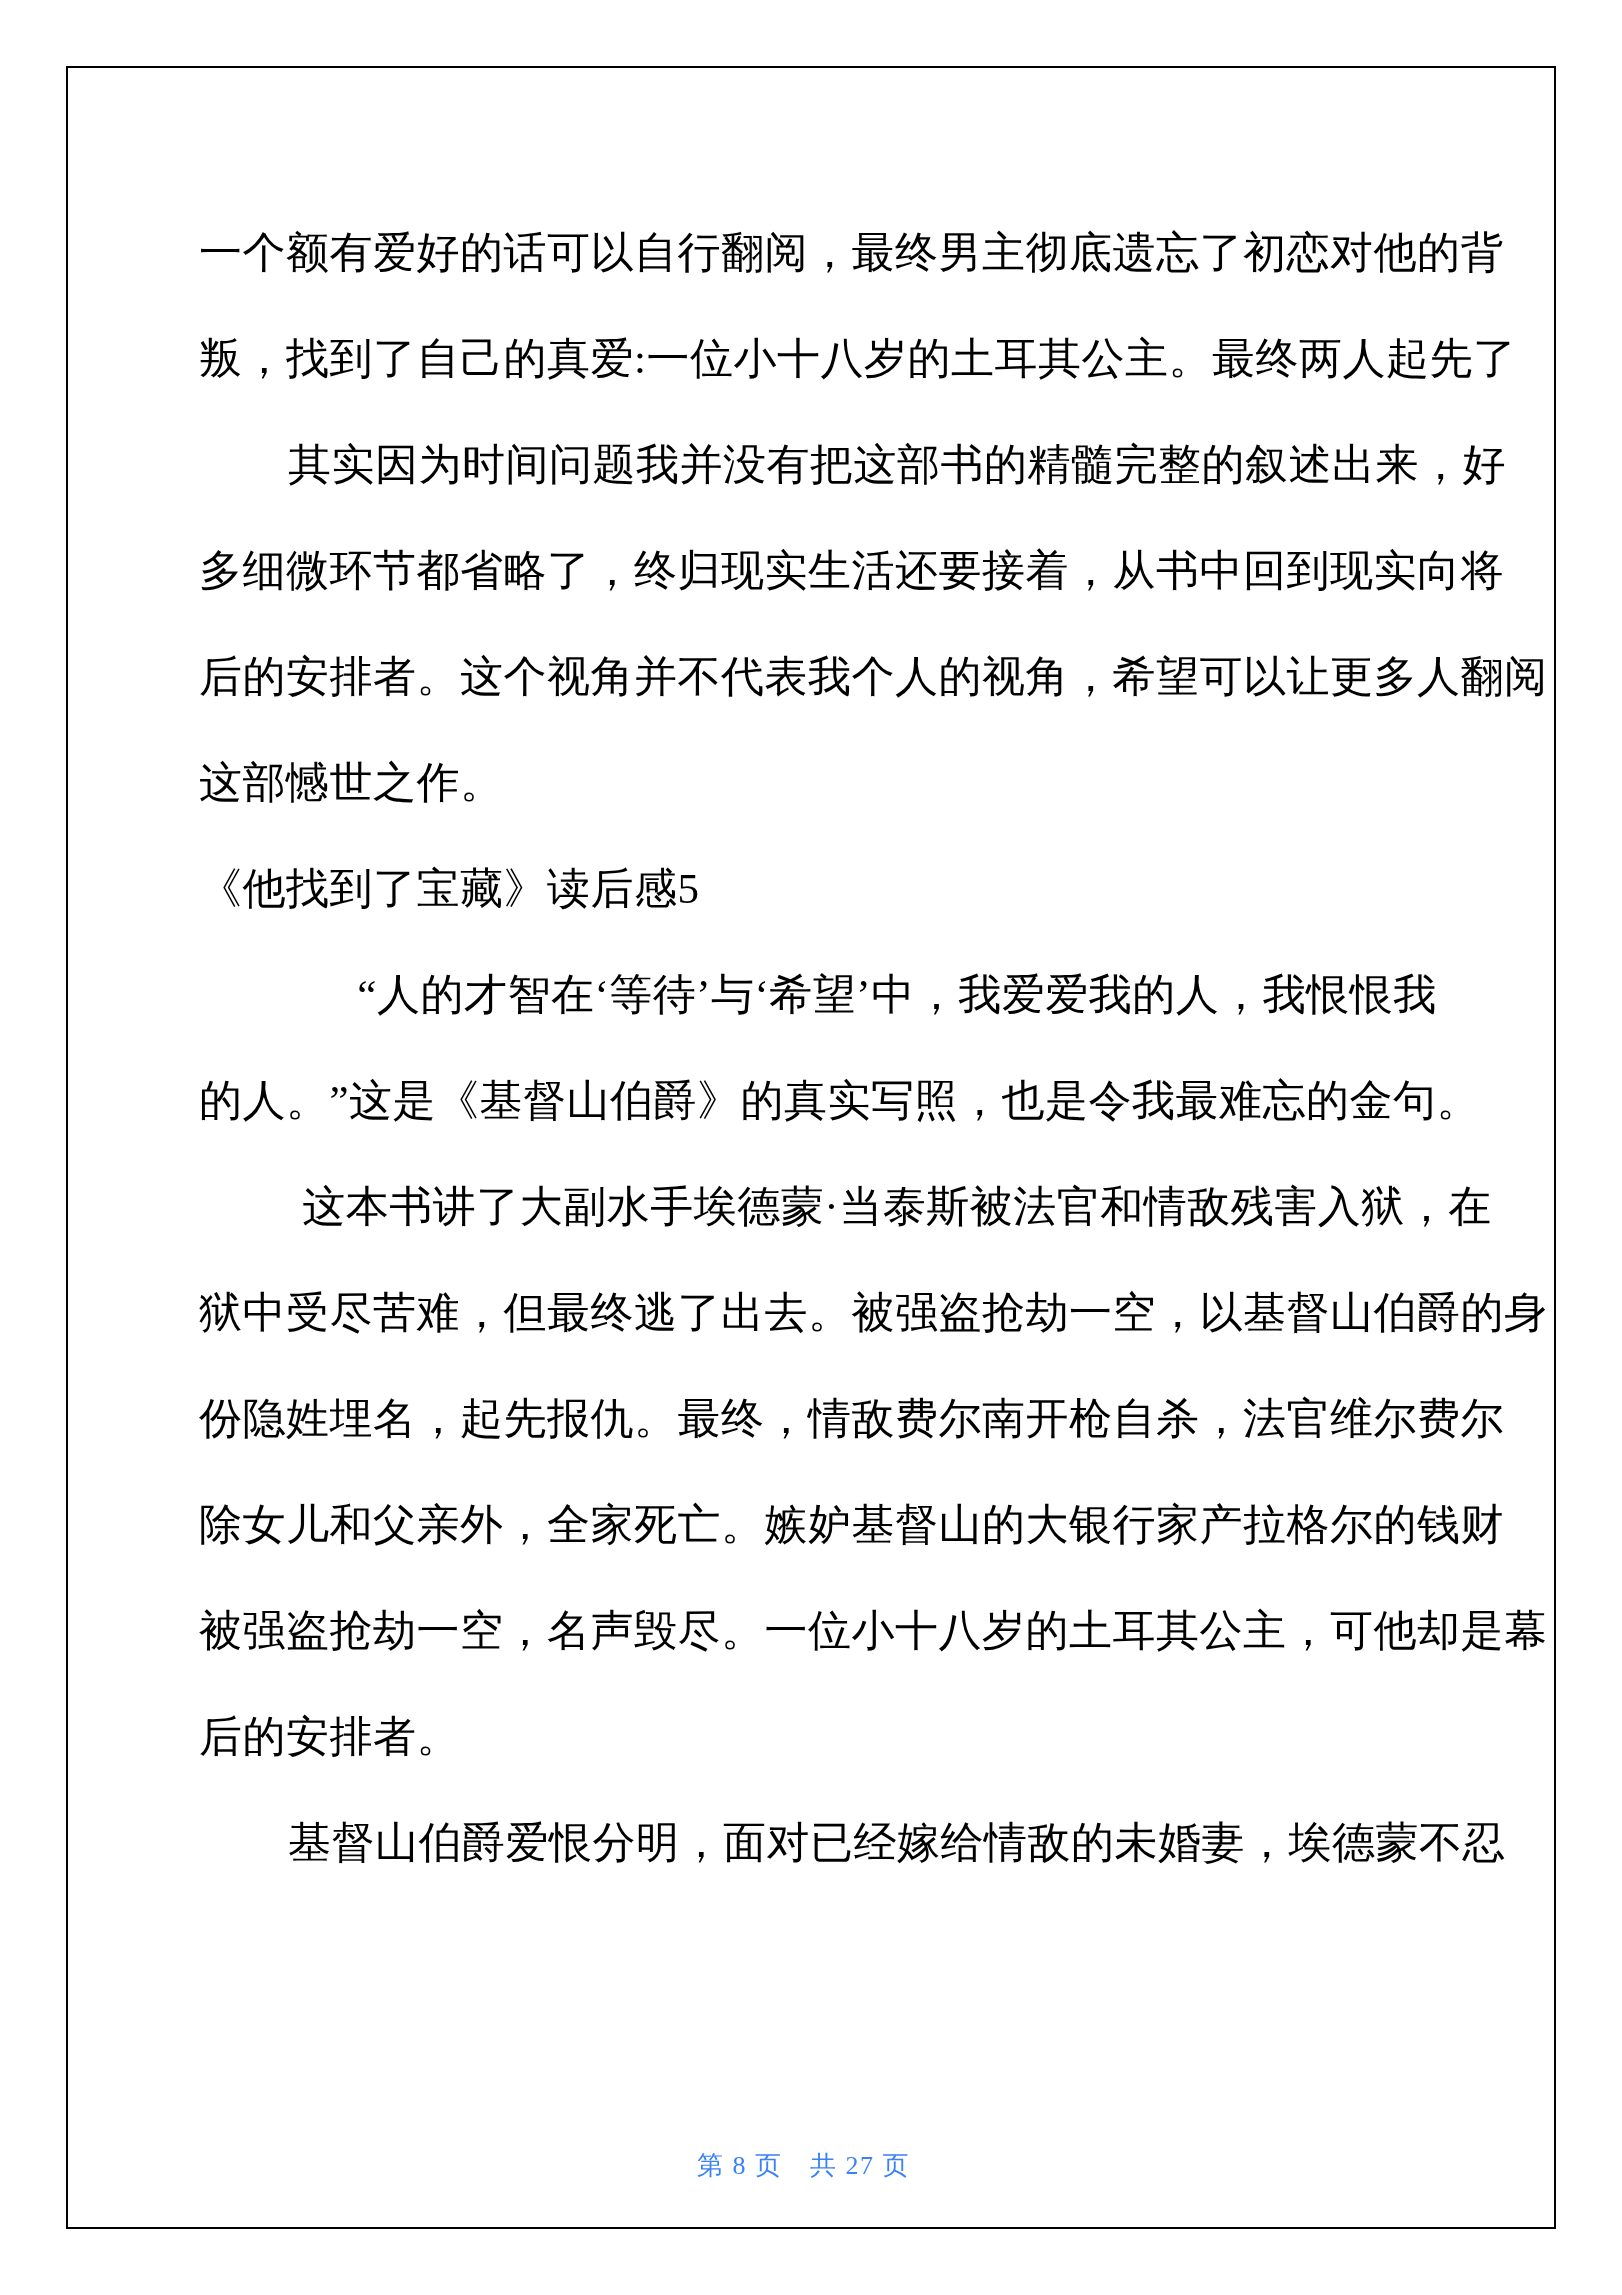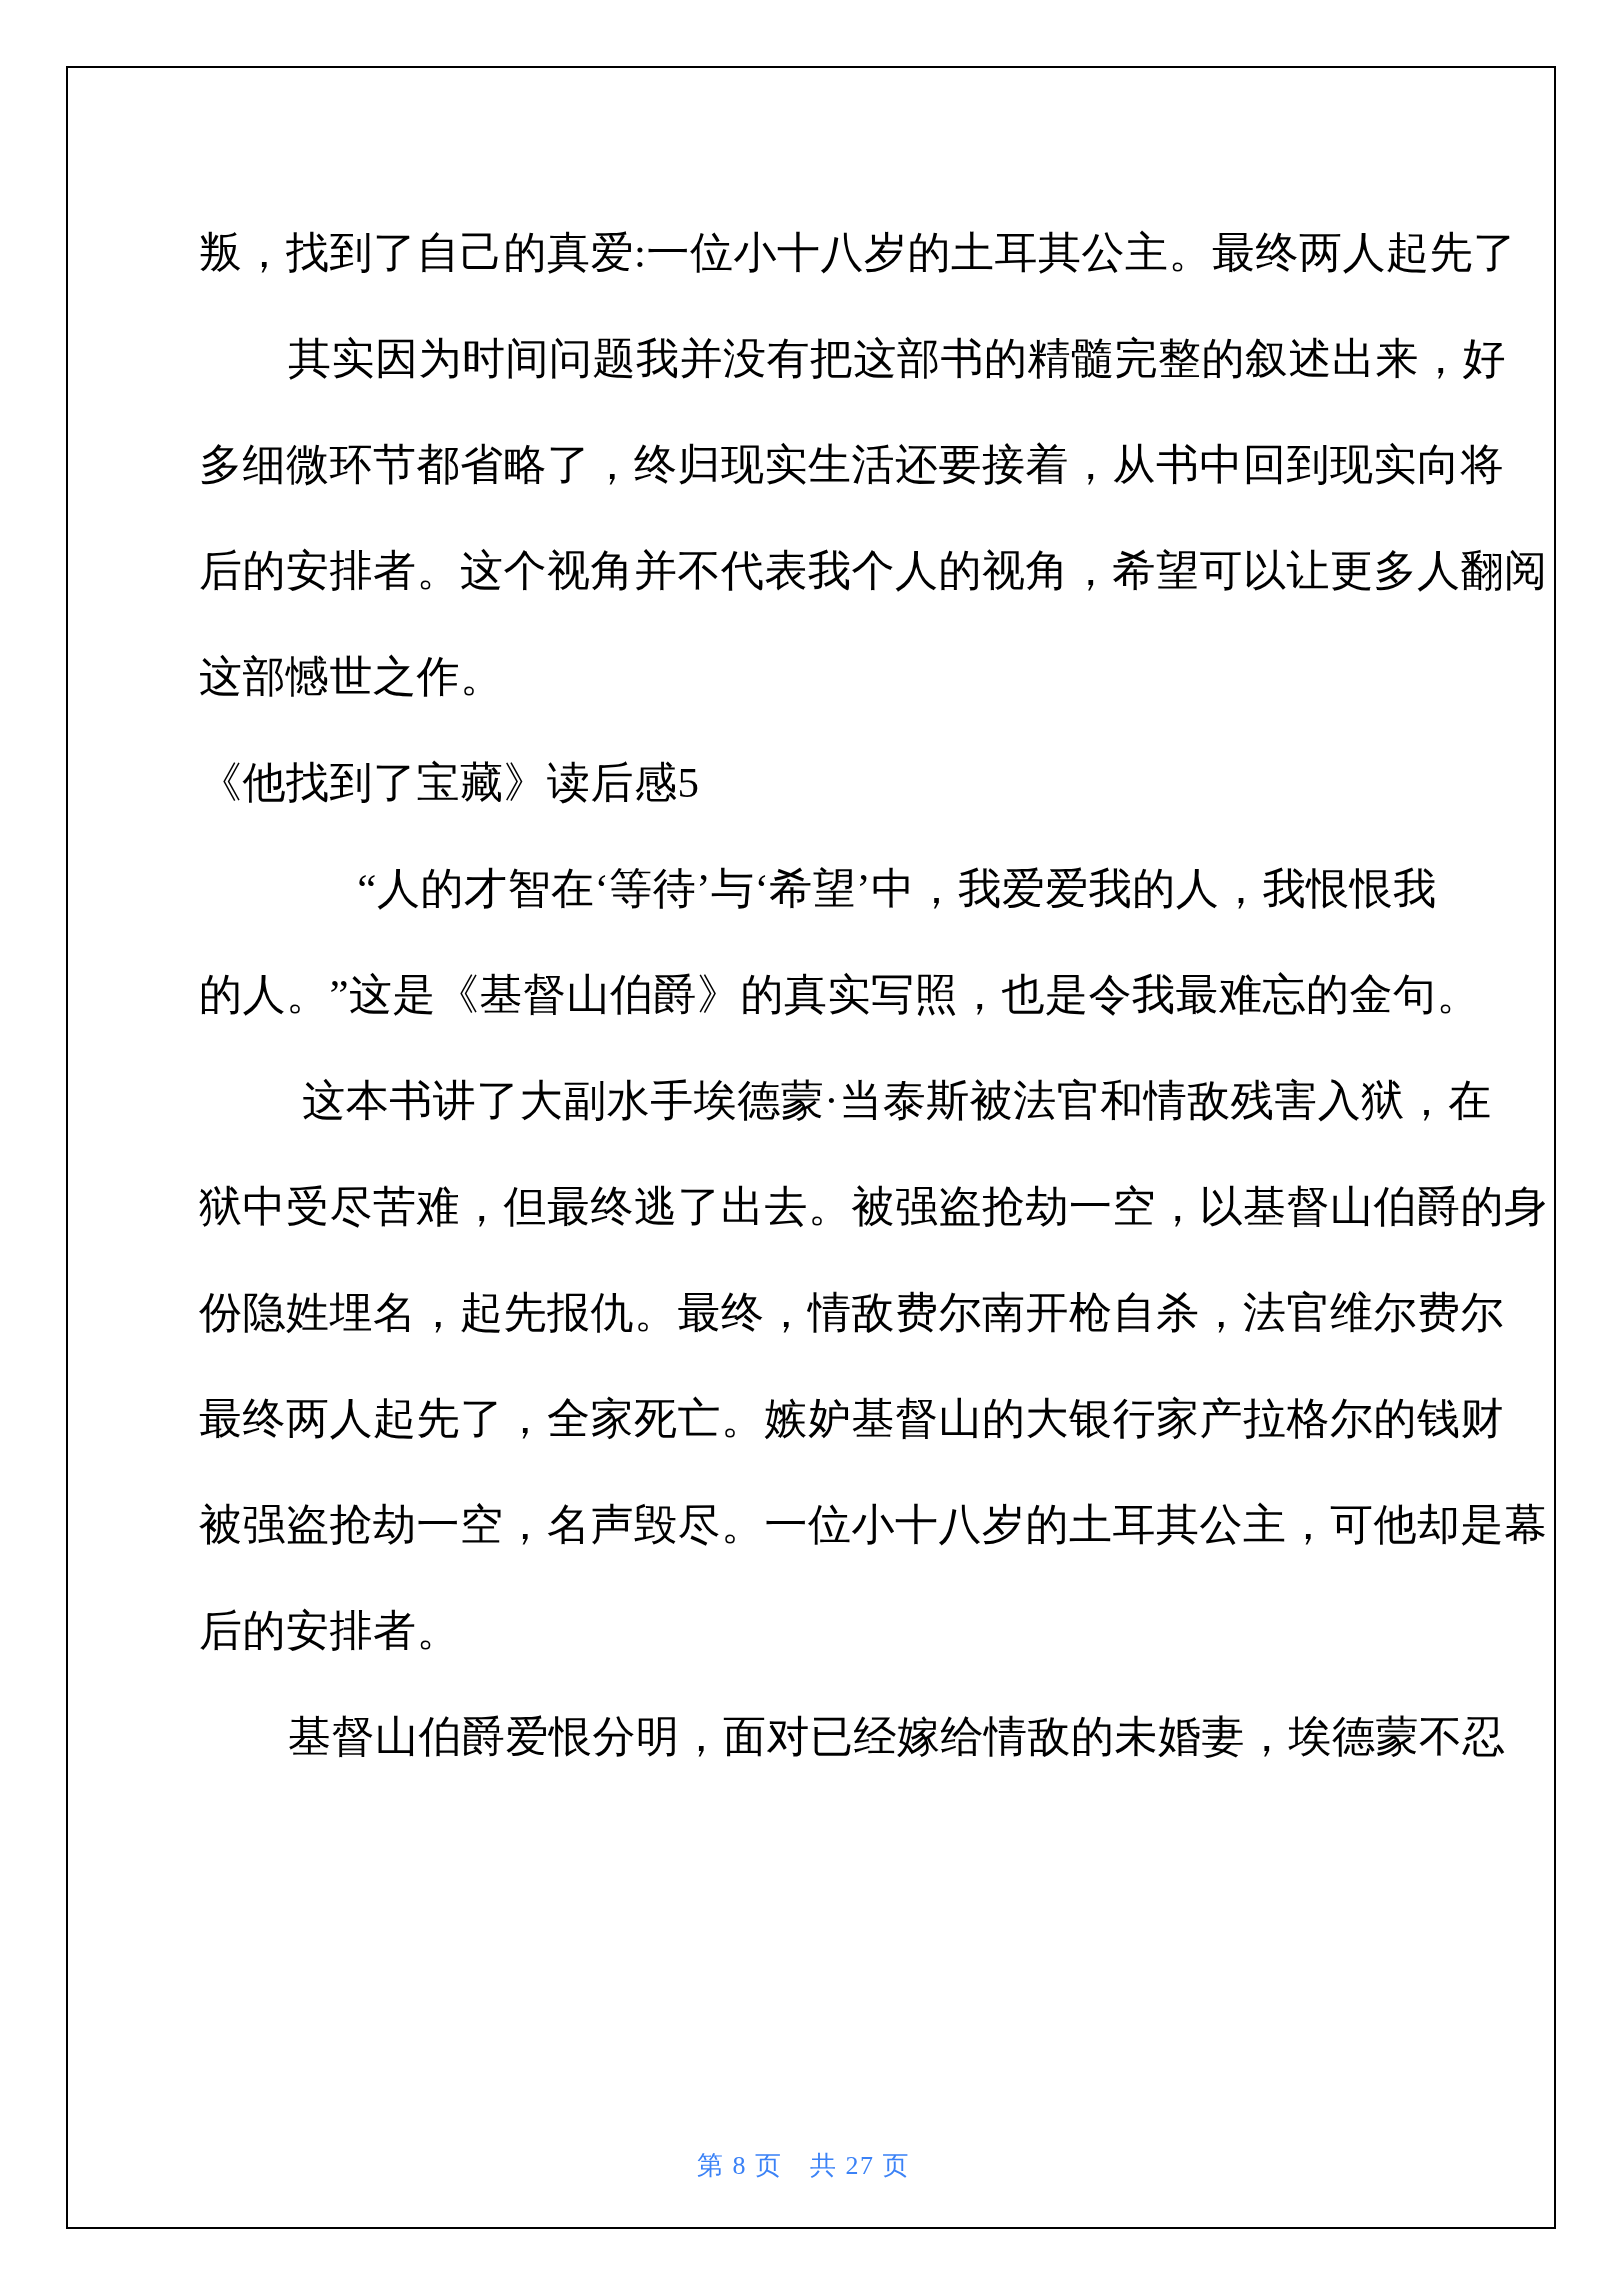--- a/index.html
+++ b/index.html
@@ -61,32 +61,33 @@
   }
 </style>
 </head>
 <body>
 
 <div class="page">
 
   <div class="page-border"></div>
 
   <div class="doc-text">
+    <div class="line">一个额有爱好的话可以自行翻阅，最终男主彻底遗忘了初恋对他的背</div>
     <div class="line">叛，找到了自己的真爱:一位小十八岁的土耳其公主。最终两人起先了</div>
     <div class="line indent">其实因为时间问题我并没有把这部书的精髓完整的叙述出来，好</div>
     <div class="line">多细微环节都省略了，终归现实生活还要接着，从书中回到现实向将</div>
     <div class="line">后的安排者。这个视角并不代表我个人的视角，希望可以让更多人翻阅</div>
     <div class="line">这部憾世之作。</div>
     <div class="line">《他找到了宝藏》读后感5</div>
     <div class="line indent">“人的才智在‘等待’与‘希望’中，我爱爱我的人，我恨恨我</div>
     <div class="line">的人。”这是《基督山伯爵》的真实写照，也是令我最难忘的金句。</div>
     <div class="line indent">这本书讲了大副水手埃德蒙·当泰斯被法官和情敌残害入狱，在</div>
     <div class="line">狱中受尽苦难，但最终逃了出去。被强盗抢劫一空，以基督山伯爵的身</div>
     <div class="line">份隐姓埋名，起先报仇。最终，情敌费尔南开枪自杀，法官维尔费尔</div>
-    <div class="line">最终两人起先了，全家死亡。嫉妒基督山的大银行家产拉格尔的钱财</div>
+    <div class="line">除女儿和父亲外，全家死亡。嫉妒基督山的大银行家产拉格尔的钱财</div>
     <div class="line">被强盗抢劫一空，名声毁尽。一位小十八岁的土耳其公主，可他却是幕</div>
     <div class="line">后的安排者。</div>
     <div class="line indent">基督山伯爵爱恨分明，面对已经嫁给情敌的未婚妻，埃德蒙不忍</div>
   </div>
 
   <div class="page-footer">
     <span>第 8 页　共 27 页</span>
   </div>
 
 </div>

